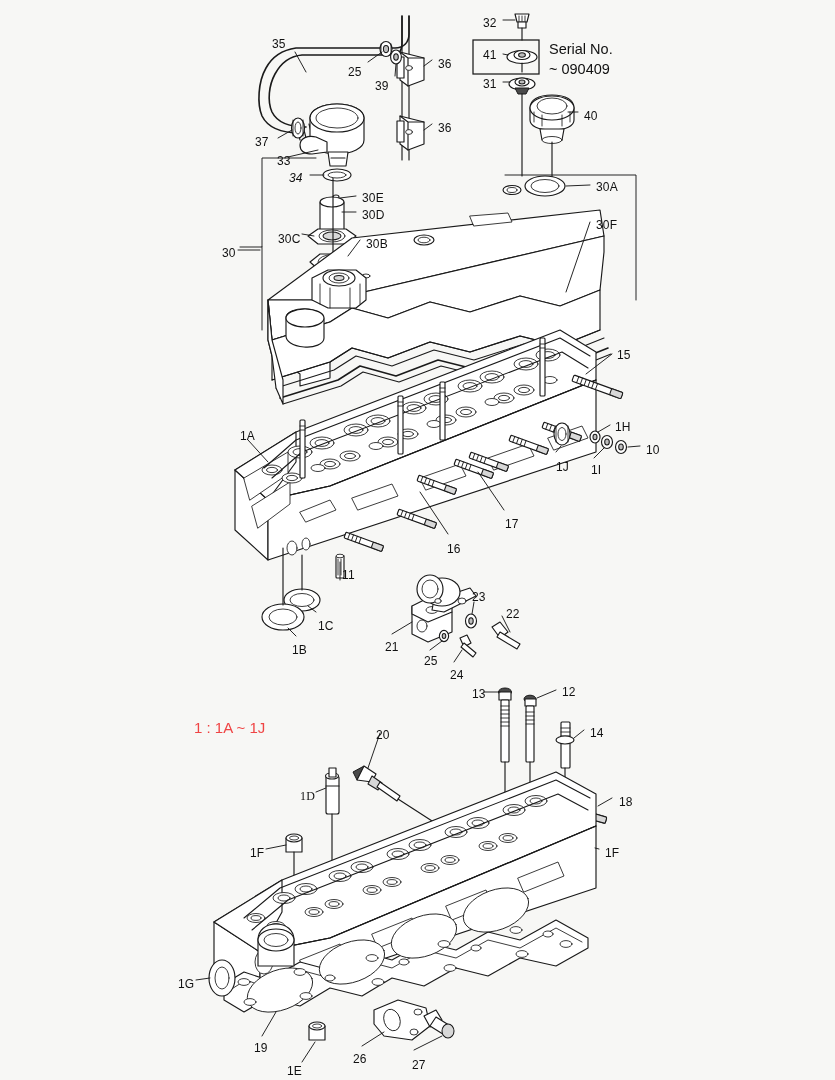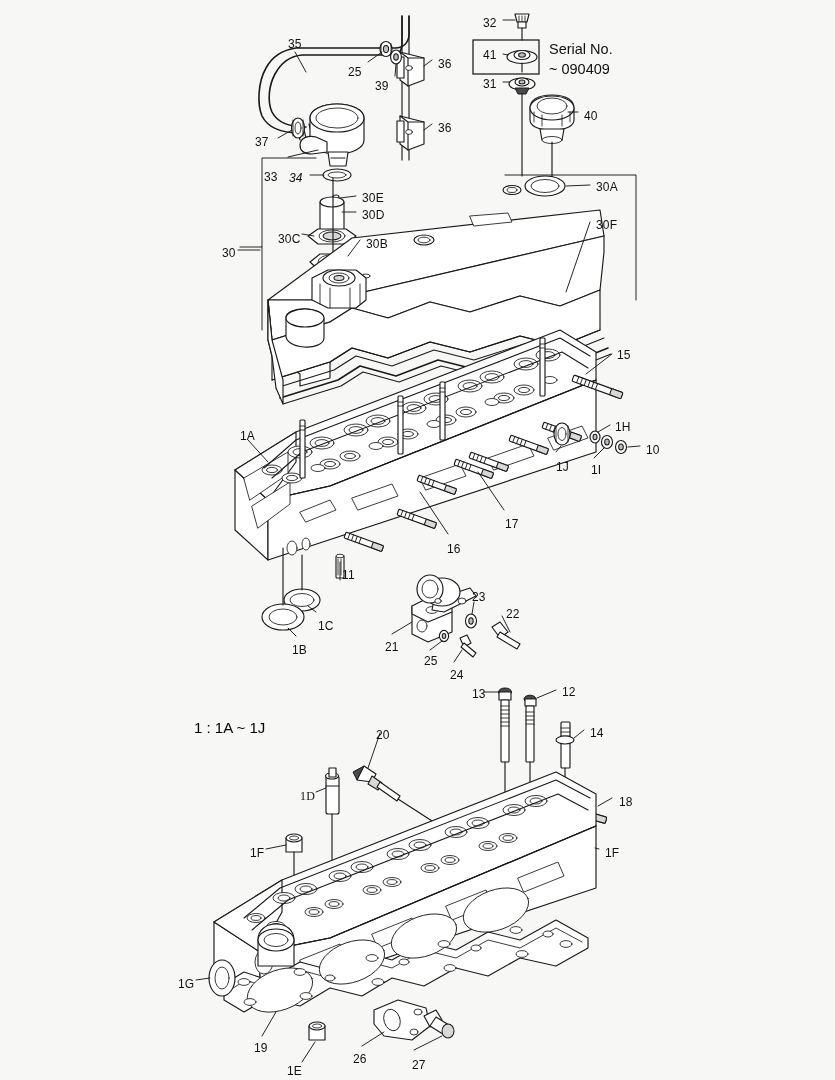--- a/index.html
+++ b/index.html
@@ -19,21 +19,21 @@
     color:#111;
     white-space:nowrap;
     letter-spacing:.2px;
     line-height:1;
   }
   .serial{
     position:absolute;font-size:14.5px;color:#111;white-space:nowrap;
     line-height:1.35;
   }
   .legend{
-    position:absolute;font-size:15px;color:#000000;white-space:nowrap;
+    position:absolute;font-size:15px;color:#ef4444;white-space:nowrap;
   }
 </style>
 </head>
 <body>
 
 <div id="sheet">
 
 <svg id="art" viewBox="0 0 835 1080" xmlns="http://www.w3.org/2000/svg">
   <defs>
     <style>
@@ -669,27 +669,27 @@
     <path d="M599,849 L595,848"></path>
     <path d="M196,980 L210,978"></path>
     <path d="M262,1036 L276,1012"></path>
     <path d="M302,1062 L315,1042"></path>
     <path d="M362,1046 L384,1032"></path>
     <path d="M414,1050 L442,1036"></path>
   </g>
 </svg>
 
 <div id="labels">
-      <div class="lbl" style="left: 272px; top: 38px; margin-left: 16px;">35</div>
+      <div class="lbl" style="left: 272px; top: 38px;">35</div>
       <div class="lbl" style="left: 348px; top: 66px;">25</div>
       <div class="lbl" style="left: 375px; top: 80px;">39</div>
       <div class="lbl" style="left: 438px; top: 58px;">36</div>
       <div class="lbl" style="left: 438px; top: 122px;">36</div>
       <div class="lbl" style="left: 255px; top: 136px;">37</div>
-      <div class="lbl" style="left: 264px; top: 171px;">33</div>
+      <div class="lbl" style="left: 264px; top: 155px; padding-left: 13px;">33</div>
       <div class="lbl" style="left: 289px; top: 172px; font-style: italic;">34</div>
       <div class="lbl" style="left: 483px; top: 17px;">32</div>
       <div class="lbl" style="left: 483px; top: 49px;">41</div>
       <div class="lbl" style="left: 483px; top: 78px;">31</div>
       <div class="lbl" style="left: 584px; top: 110px;">40</div>
       <div class="lbl" style="left: 222px; top: 247px;">30</div>
       <div class="lbl" style="left: 362px; top: 192px;">30E</div>
       <div class="lbl" style="left: 362px; top: 209px;">30D</div>
       <div class="lbl" style="left: 278px; top: 233px;">30C</div>
       <div class="lbl" style="left: 366px; top: 238px;">30B</div>

